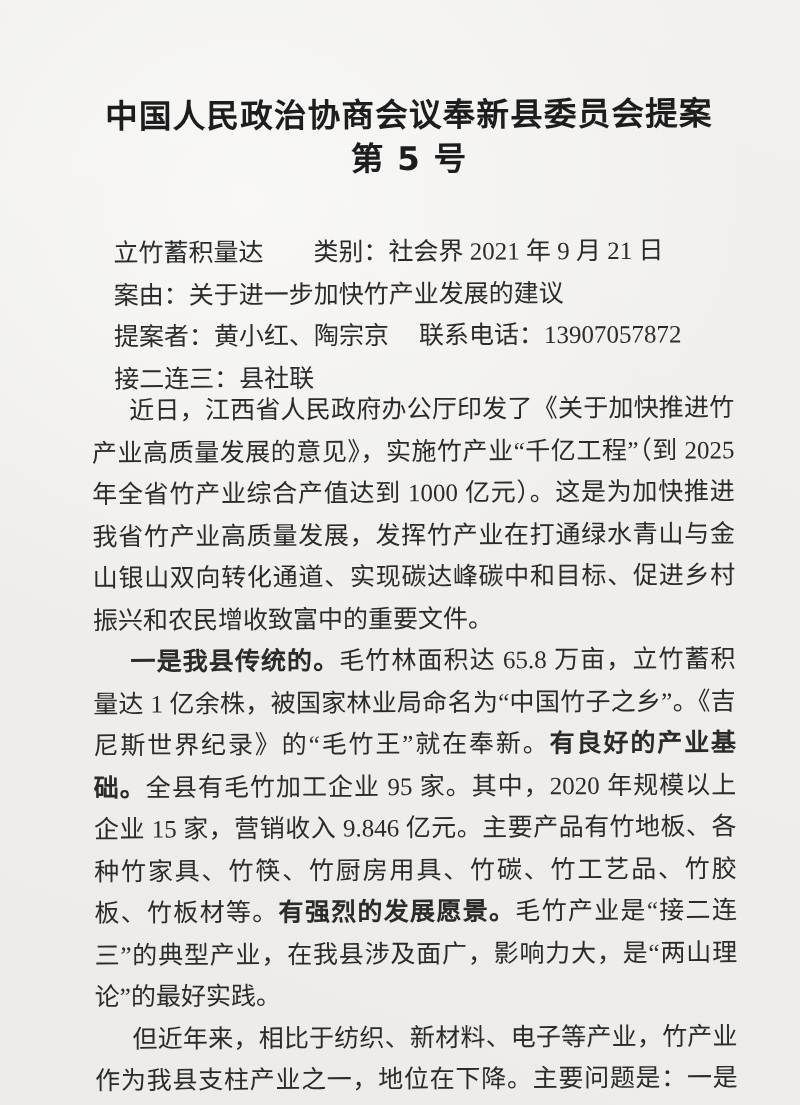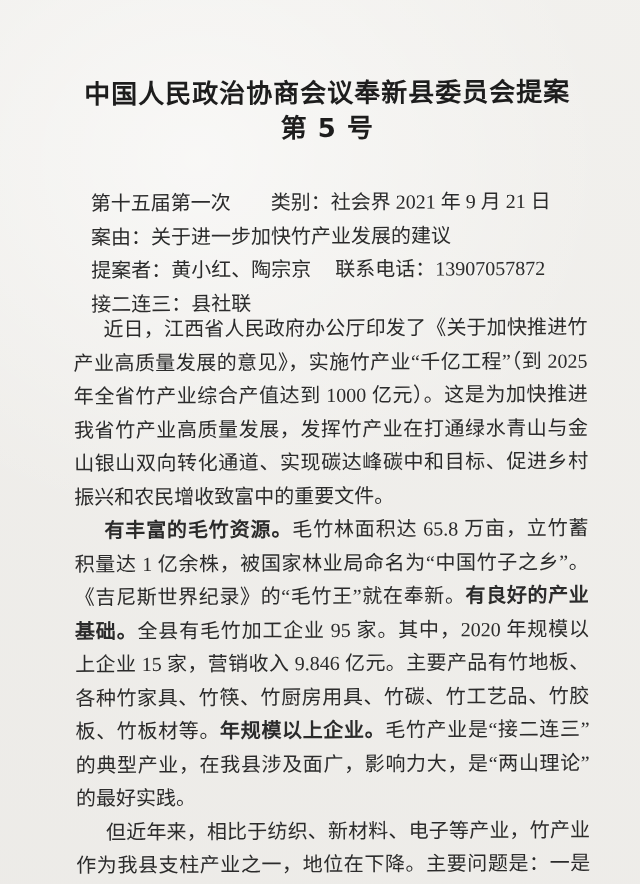--- a/index.html
+++ b/index.html
@@ -84,34 +84,34 @@
 <div class="scan-page">
   <div class="content">
 
     <div class="doc-title">
       <div>中国人民政治协商会议奉新县委员会提案</div>
       <div>第 5 号</div>
     </div>
 
     <div class="meta">
       <div class="meta-line">
-        <span>第十五届第一次</span><span class="meta-gap-wide"></span><span>类别：社会界 2021 年 9 月 21 日</span>
+        <span>立竹蓄积量达</span><span class="meta-gap-wide"></span><span>类别：社会界 2021 年 9 月 21 日</span>
       </div>
       <div class="meta-line">
         <span>案由：关于进一步加快竹产业发展的建议</span>
       </div>
       <div class="meta-line">
         <span>提案者：黄小红、陶宗京</span><span class="meta-gap-narrow"></span><span>联系电话：13907057872</span>
       </div>
       <div class="meta-line">
         <span>接二连三：县社联</span>
       </div>
     </div>
 
     <div class="doc-body" id="paragraphs">
         <p><span>近日，江西省人民政府办公厅印发了《关于加快推进竹产业高质量发展的意见》，实施竹产业“千亿工程”（到 2025 年全省竹产业综合产值达到 1000 亿元）。这是为加快推进我省竹产业高质量发展，发挥竹产业在打通绿水青山与金山银山双向转化通道、实现碳达峰碳中和目标、促进乡村振兴和农民增收致富中的重要文件。</span></p>
-        <p><span class="seg-bold">有丰富的毛竹资源。</span><span>毛竹林面积达 65.8 万亩，立竹蓄积量达 1 亿余株，被国家林业局命名为“中国竹子之乡”。《吉尼斯世界纪录》的“毛竹王”就在奉新。</span><span class="seg-bold">有良好的产业基础。</span><span>全县有毛竹加工企业 95 家。其中，2020 年规模以上企业 15 家，营销收入 9.846 亿元。主要产品有竹地板、各种竹家具、竹筷、竹厨房用具、竹碳、竹工艺品、竹胶板、竹板材等。</span><span class="seg-bold">年规模以上企业。</span><span>毛竹产业是“接二连三”的典型产业，在我县涉及面广，影响力大，是“两山理论”的最好实践。</span></p>
+        <p><span class="seg-bold">一是我县传统的。</span><span>毛竹林面积达 65.8 万亩，立竹蓄积量达 1 亿余株，被国家林业局命名为“中国竹子之乡”。《吉尼斯世界纪录》的“毛竹王”就在奉新。</span><span class="seg-bold">有良好的产业基础。</span><span>全县有毛竹加工企业 95 家。其中，2020 年规模以上企业 15 家，营销收入 9.846 亿元。主要产品有竹地板、各种竹家具、竹筷、竹厨房用具、竹碳、竹工艺品、竹胶板、竹板材等。</span><span class="seg-bold">有强烈的发展愿景。</span><span>毛竹产业是“接二连三”的典型产业，在我县涉及面广，影响力大，是“两山理论”的最好实践。</span></p>
         <p><span>但近年来，相比于纺织、新材料、电子等产业，竹产业作为我县支柱产业之一，地位在下降。主要问题是：一是我县传统的</span></p>
       </div>
 
   </div>
   <div class="edge-shadow"></div>
 </div>
 
 </body></html>

